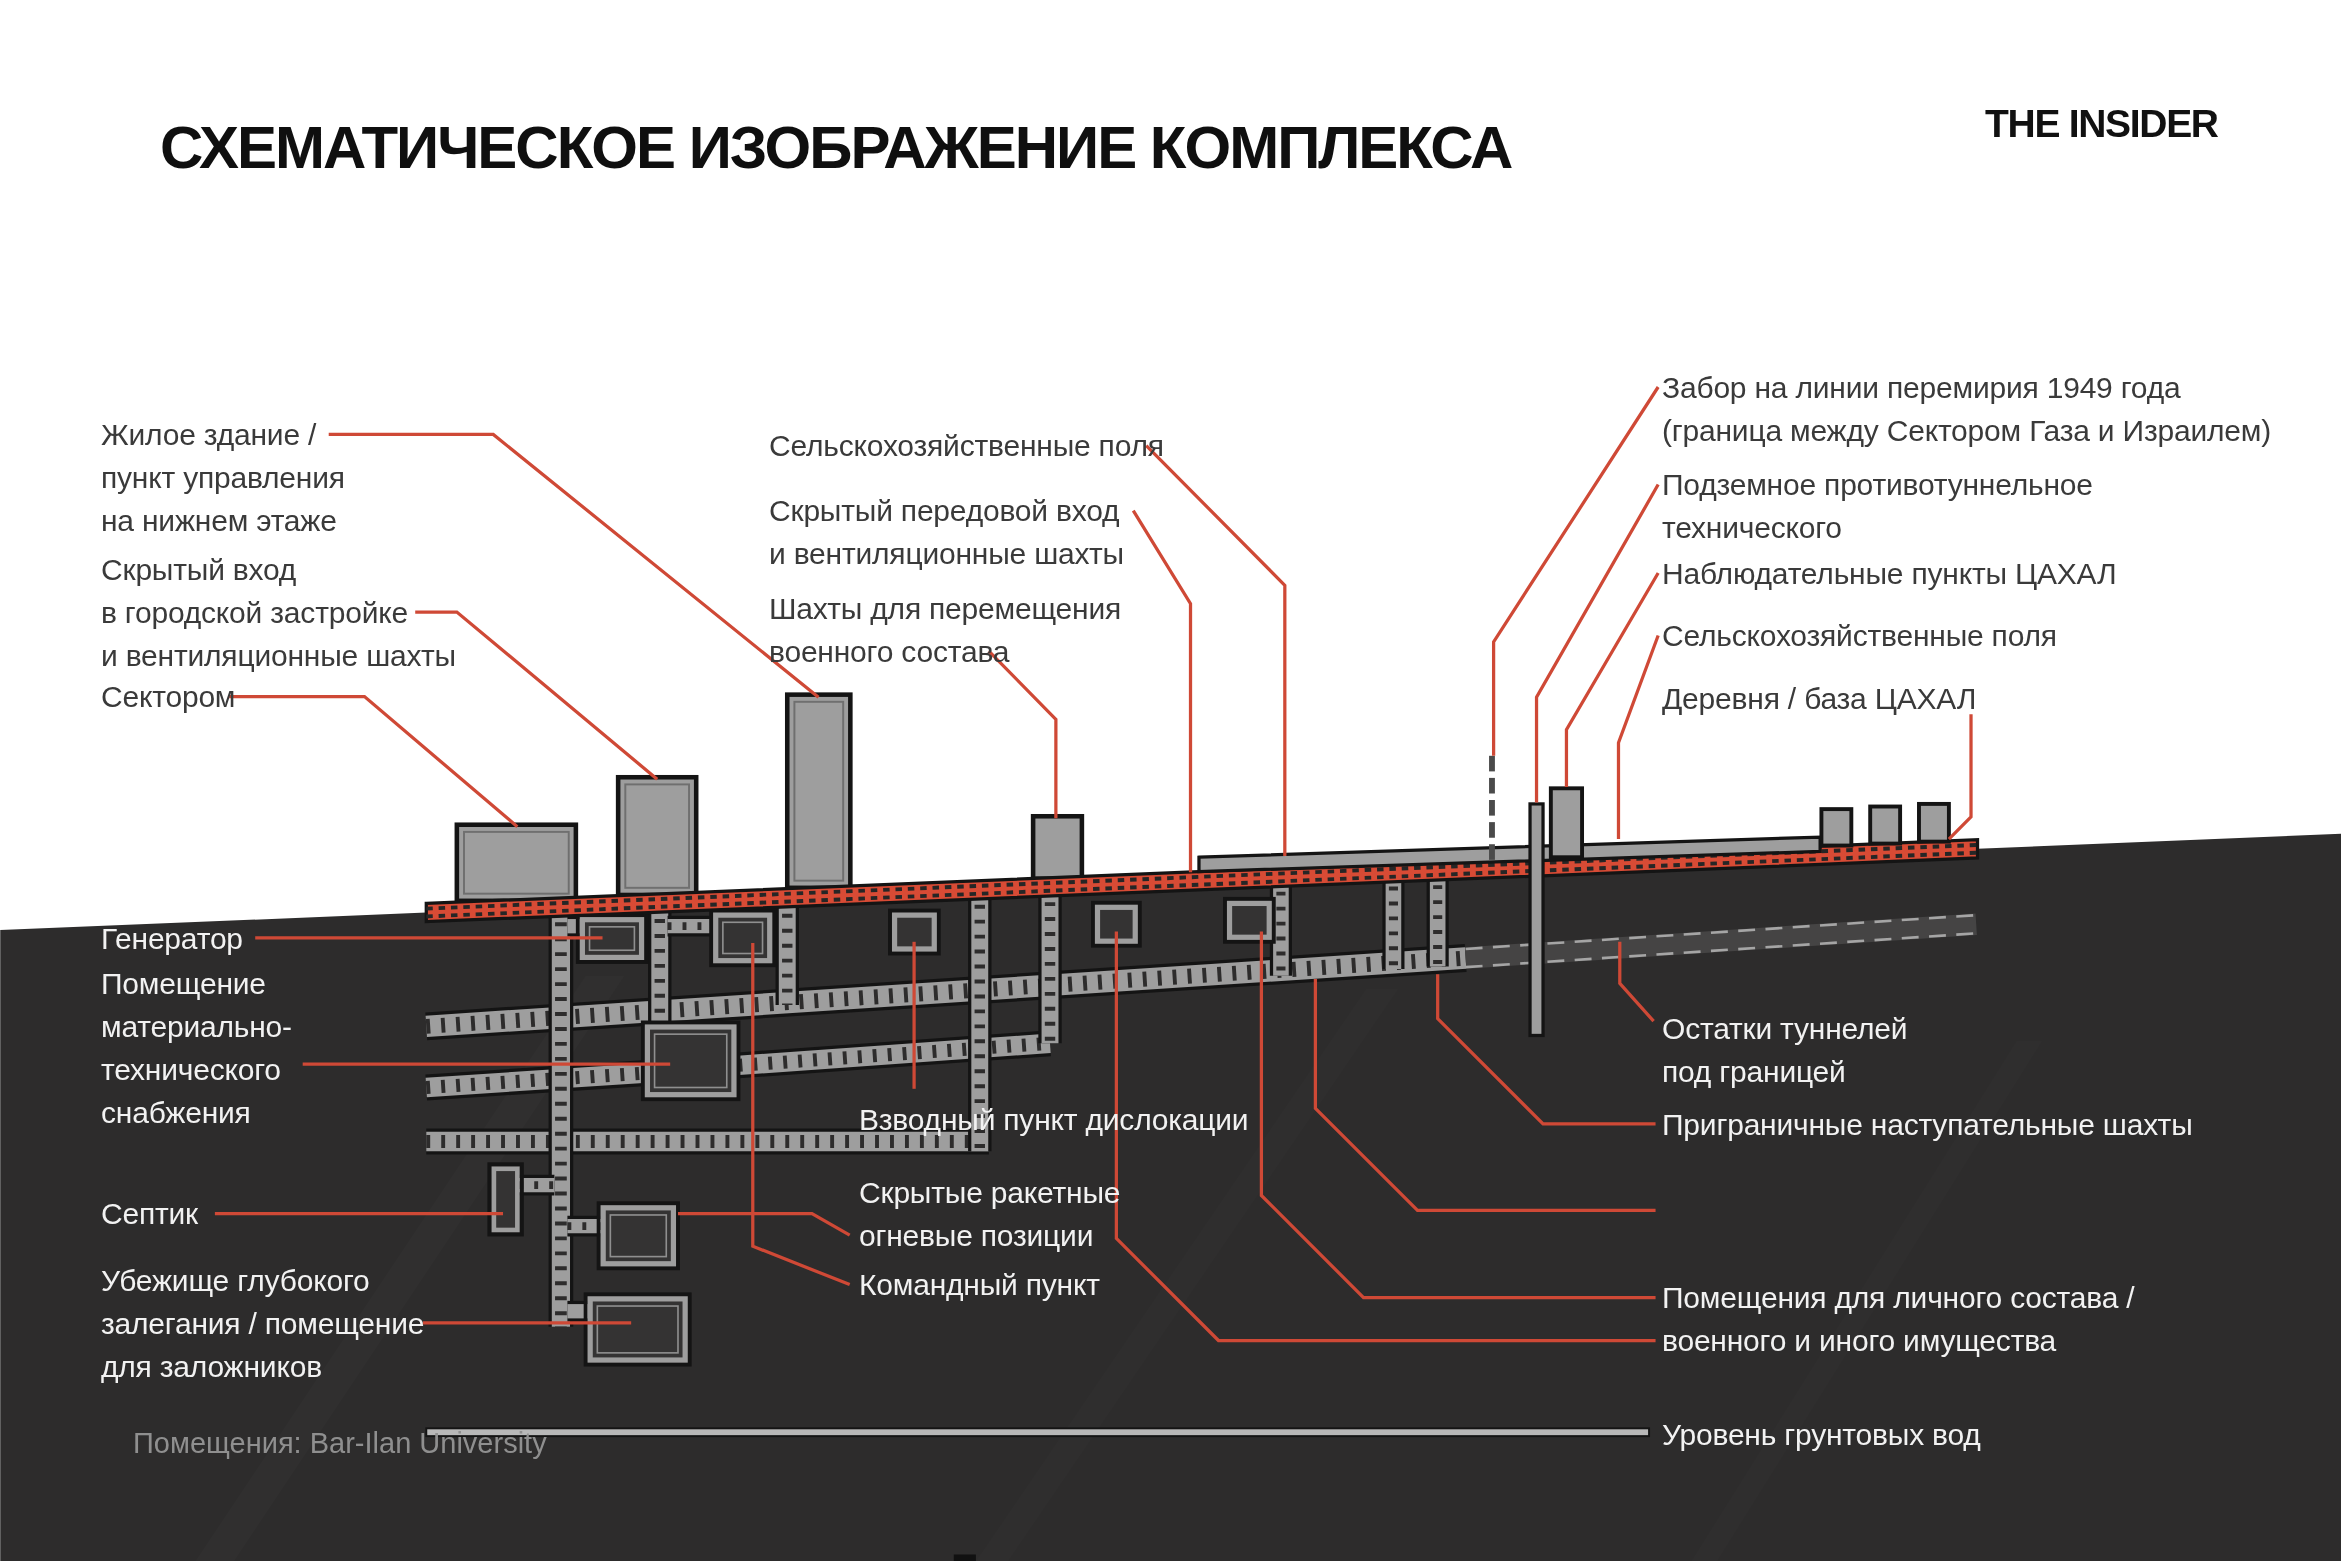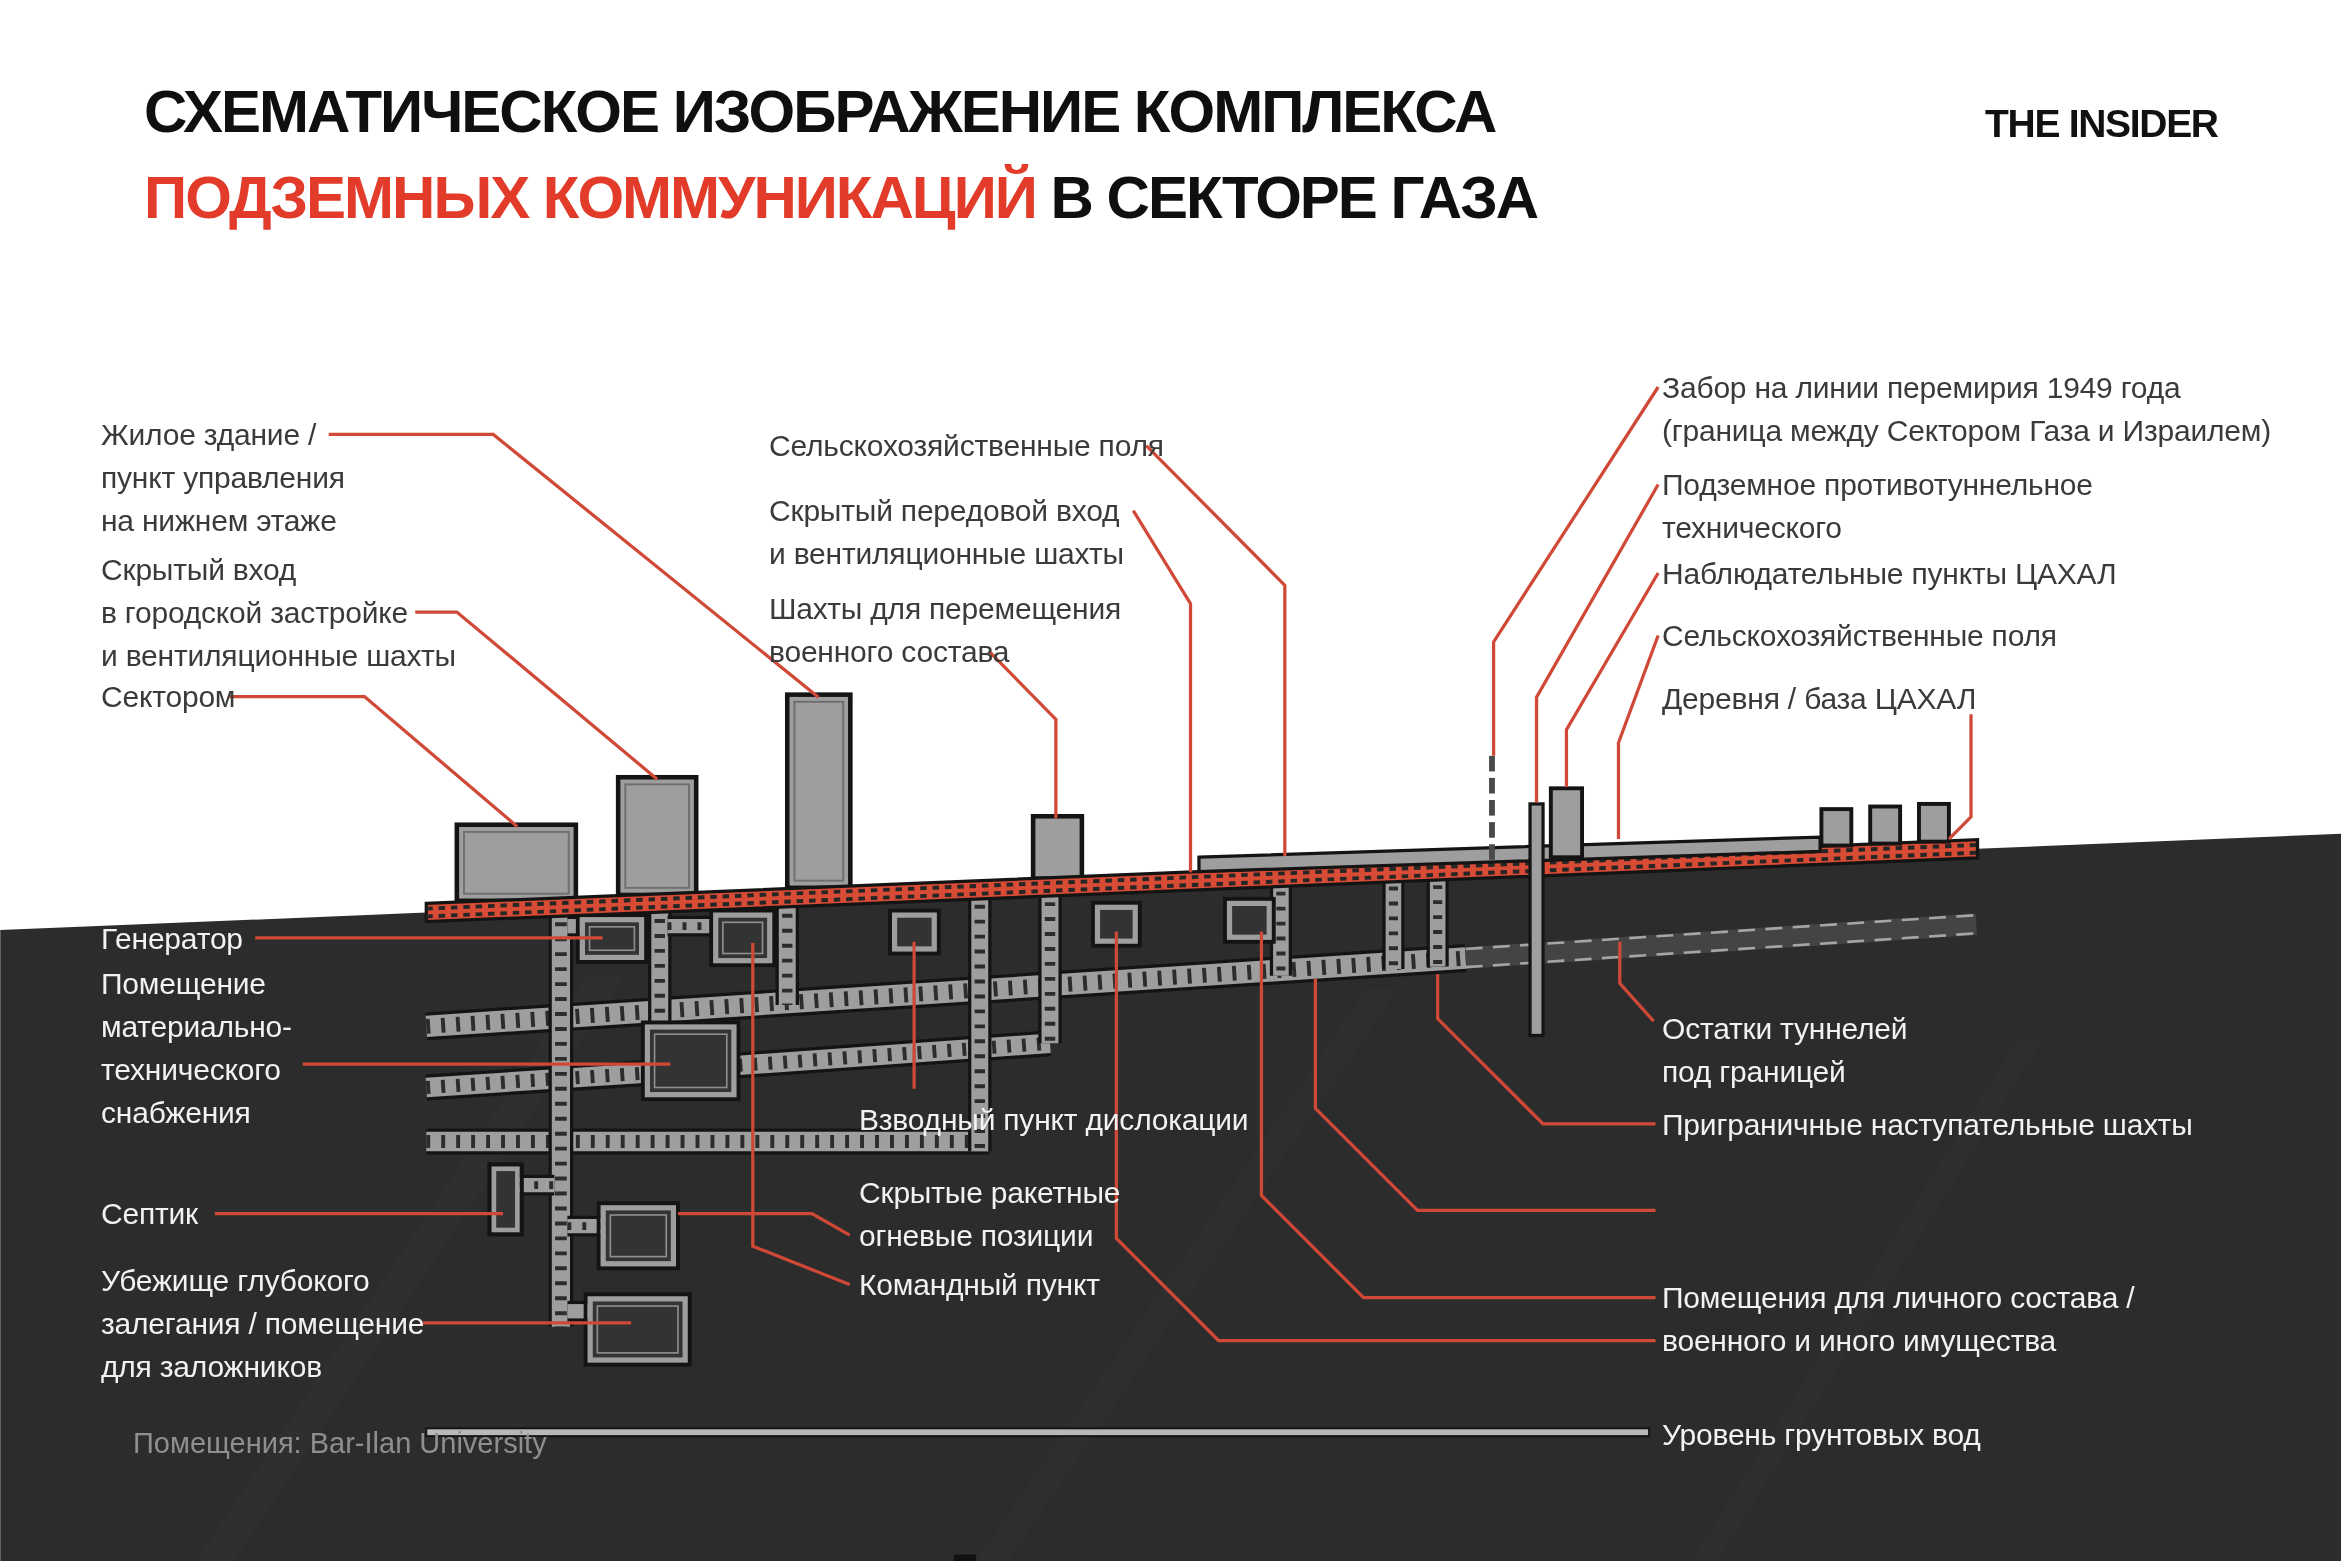--- a/index.html
+++ b/index.html
@@ -7,22 +7,22 @@
     position:relative;width:2342px;height:1561px;background:#ffffff;
     font-family:"Liberation Sans",sans-serif;overflow:hidden;
   }
   svg.diagram{position:absolute;left:0;top:0;width:2342px;height:1561px;}
   .lbl{
     position:absolute;font:400 30px/43px "Liberation Sans",sans-serif;
     letter-spacing:-0.2px;color:#3a3a3a;white-space:pre-line;
   }
   .lbl.light{color:#f2f2f2;}
   .title-line{
-    position:absolute;left:144px;font:700 60px/68px "Liberation Sans",sans-serif;
-    letter-spacing:-2px;color:#0f0f0f;white-space:nowrap;
+    position:absolute;left:160px;font:700 60px/68px "Liberation Sans",sans-serif;
+    letter-spacing:-2px;color:#0f0f0f;white-space:nowrap;margin-top:36px;
   }
   .title-line .red{color:#e23b2a;}
   .brand{
     position:absolute;left:1985px;top:104px;
     font:700 39px/39px "Liberation Sans",sans-serif;letter-spacing:-1.3px;color:#111;
     white-space:nowrap;
   }
   .source{
     position:absolute;left:133px;top:1426px;
     font:400 29px/34px "Liberation Sans",sans-serif;color:#8f8f8f;white-space:nowrap;
@@ -250,23 +250,20 @@
       <polyline points="1939,1432 1939,1838 2096,1995 2545,1995"></polyline>
       <polyline points="1716,1432 1716,1904 1873,2061 2545,2061"></polyline>
     </g>
 
     <rect x="1466" y="2390" width="34" height="10" fill="#111"></rect>
   </svg>
 
   <div class="title-line" style="top:78px">
     <span>СХЕМАТИЧЕСКОЕ ИЗОБРАЖЕНИЕ КОМПЛЕКСА</span>
   </div>
-  <div class="title-line" style="top:164px">
-    <span class="red">ПОДЗЕМНЫХ КОММУНИКАЦИЙ</span><span> В СЕКТОРЕ ГАЗА</span>
-  </div>
   <div class="brand">THE INSIDER</div>
 
   <div class="lbl" style="left:101px;top:413px">Жилое здание /
 пункт управления
 на нижнем этаже</div>
   <div class="lbl" style="left:101px;top:548px">Скрытый вход
 в городской застройке
 и вентиляционные шахты</div>
   <div class="lbl" style="left:101px;top:675px">Сектором</div>
   <div class="lbl light" style="left:101px;top:917px">Генератор</div>

